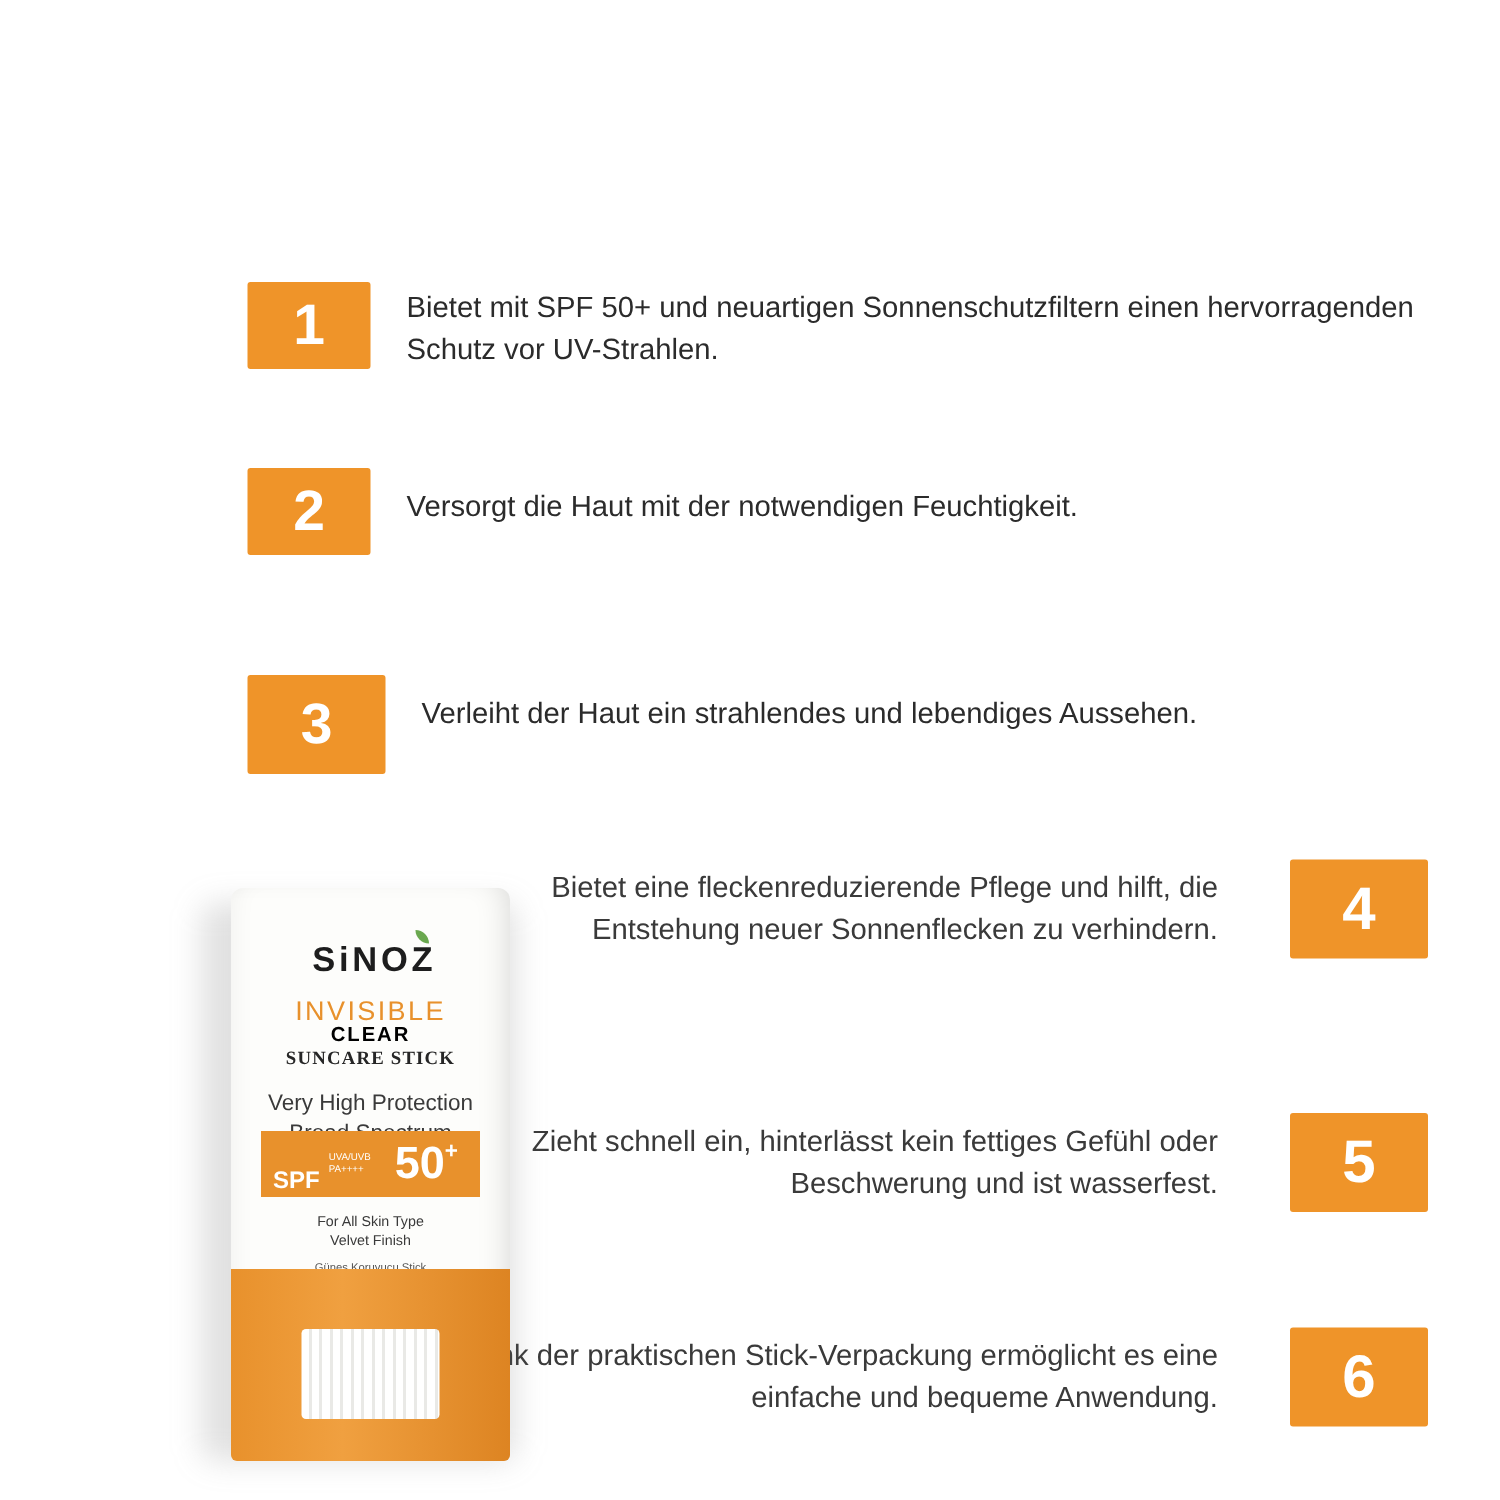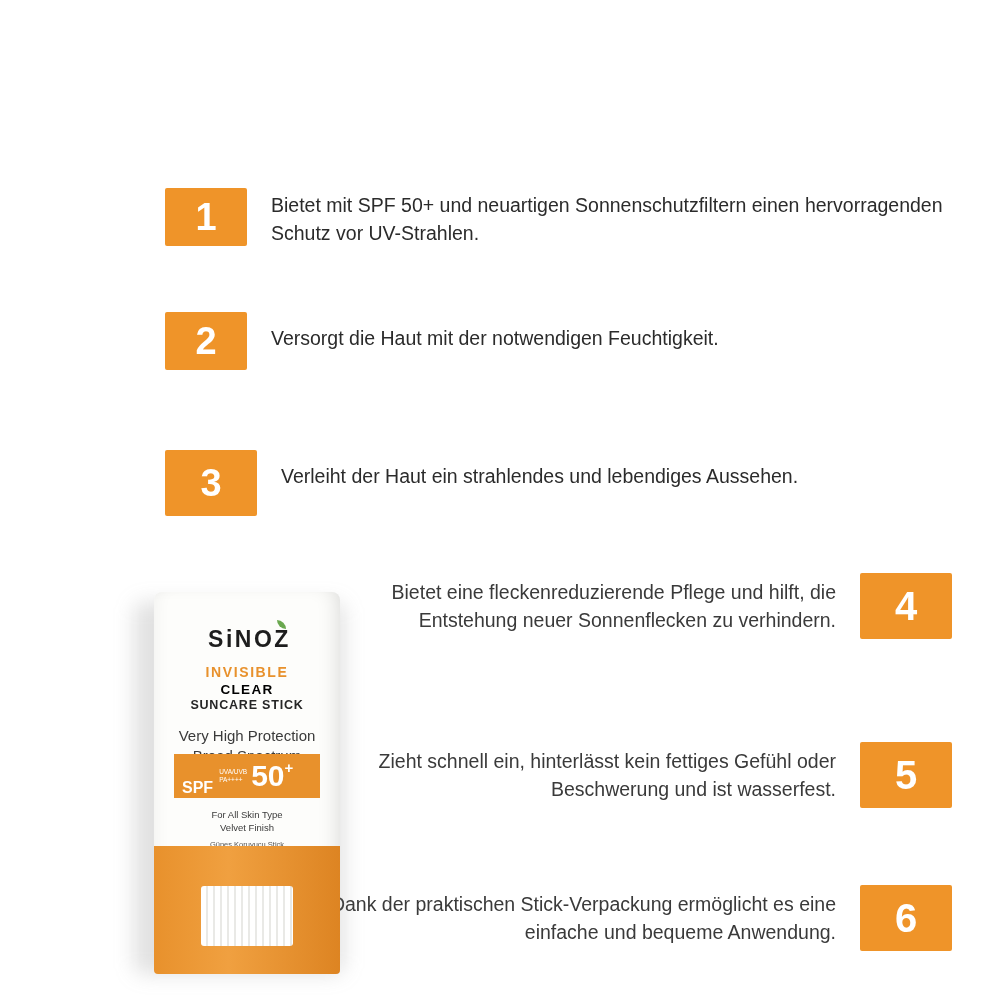--- a/index.html
+++ b/index.html
@@ -65,20 +65,21 @@
   #row3 .num-box.left { width: 92px; height: 66px; }
   #row2 .text, #row3 .text { padding-top: 13px; }
   #row1 .text { padding-top: 4px; }
 
   
   .row-right {
     position: absolute;
     display: flex;
     align-items: center;
     justify-content: flex-end;
+    gap: 24px;
   }
   .row-right .text {
     margin-right: 24px;
     font-size: 19.5px;
     line-height: 1.45;
     color: #3a3a3a;
     text-align: right;
   }
   .num-box.right {
     width: 92px;
@@ -157,42 +158,43 @@
     border-radius: 0 9px 0 9px;
     margin-left: -14px;
     vertical-align: top;
     position: relative;
     top: -6px;
   }
   .line-invisible {
     position: absolute;
     top: 72px; left: 0; width: 186px;
     text-align: center;
-    font-size: 14px;
-    font-weight: bold;
+    font-size: 18px;
+    font-weight: normal;
     letter-spacing: 1.6px;
     color: #e8912c;
   }
   .line-clear {
     position: absolute;
     top: 90px; left: 0; width: 186px;
     text-align: center;
     font-size: 13.5px;
     font-weight: bold;
     letter-spacing: 1.3px;
     color: #000000;
   }
   .line-stick {
     position: absolute;
     top: 106px; left: 0; width: 186px;
     text-align: center;
     font-size: 12.5px;
     font-weight: bold;
     letter-spacing: 0.8px;
     color: #262626;
+    font-family: Liberation Serif, serif;
   }
   .line-prot {
     position: absolute;
     top: 134px; left: 0; width: 186px;
     text-align: center;
     font-size: 15px;
     color: #3a3a3a;
     line-height: 1.35;
   }
   .spf-bar {
@@ -216,21 +218,21 @@
   .spf-sub {
     color: #fff;
     font-size: 6.5px;
     margin-left: 6px;
     line-height: 1.25;
   }
   .spf-num {
     color: #fff;
     font-size: 30px;
     font-weight: bold;
-    margin-left: 4px;
+    margin-left: 16px;
     line-height: 1;
   }
   .spf-plus {
     color: #fff;
     font-size: 15px;
     font-weight: bold;
     align-self: flex-start;
     margin-top: 5px;
   }
   .line-skin {

